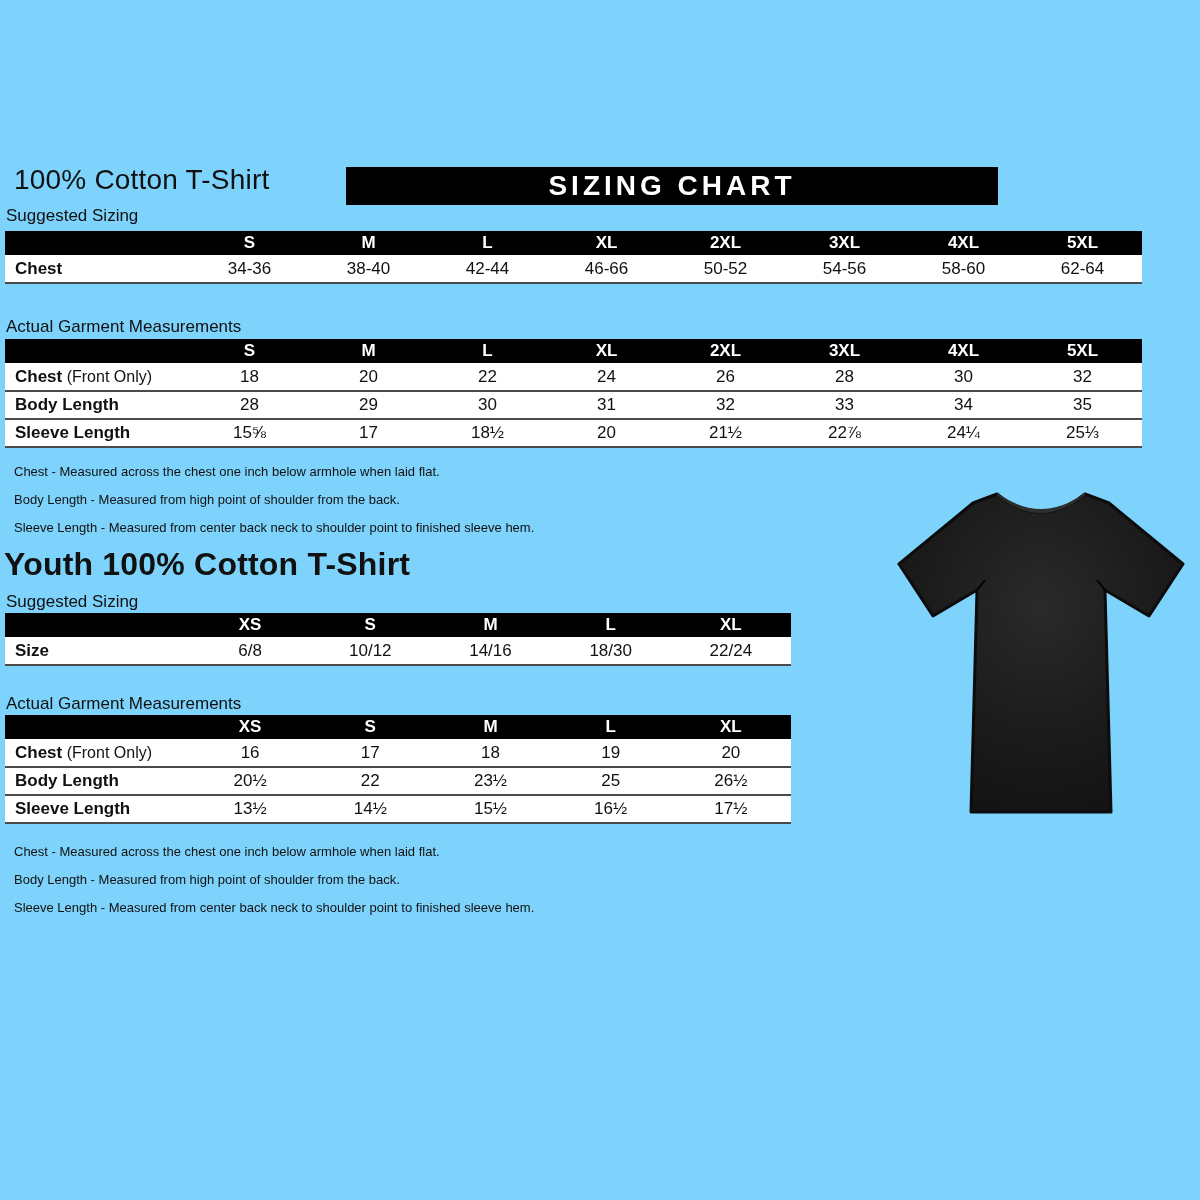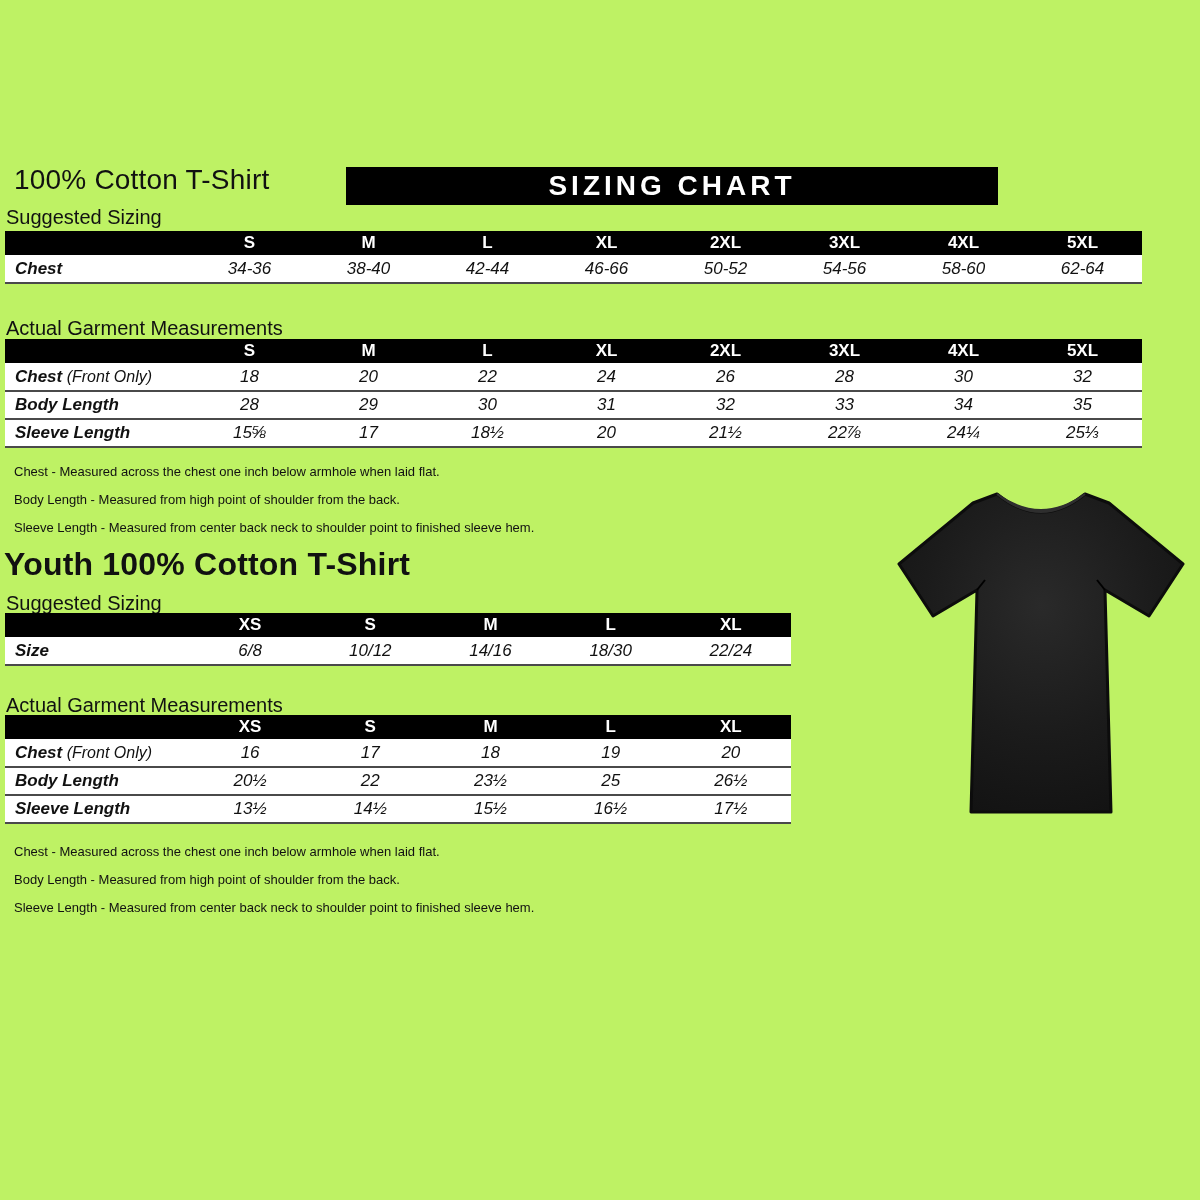--- a/index.html
+++ b/index.html
@@ -1,31 +1,31 @@
 <!DOCTYPE html>
 <html><head>
 <meta charset="utf-8">
 <style>
   *{box-sizing:border-box;margin:0;padding:0;}
   html,body{background:#fff;}
   body{font-family:"Liberation Sans", sans-serif;color:#111;}
-  .page{position:relative;width:1200px;height:1200px;background:#bef264;overflow:hidden;}
+  .page{position:relative;width:1200px;height:1200px;background:#7dd3fc;overflow:hidden;}
 
   .title{position:absolute;left:14px;top:164px;font-size:28px;font-weight:400;letter-spacing:.2px;}
   .banner{position:absolute;left:346px;top:167px;width:652px;height:38px;background:#000;
           color:#fff;display:flex;align-items:center;justify-content:center;
           font-size:28px;font-weight:700;letter-spacing:4px;}
-  .section-label{position:absolute;font-size:20px;font-weight:400;}
+  .section-label{position:absolute;font-size:17px;font-weight:400;}
   .youth-title{position:absolute;left:4px;top:546px;font-size:32px;font-weight:700;letter-spacing:.2px;}
 
   table.size-table{position:absolute;border-collapse:collapse;table-layout:fixed;background:#fff;}
   .size-table th{background:#000;color:#fff;font-size:17px;font-weight:700;height:24px;
                  text-align:center;padding:0;vertical-align:middle;}
   .size-table td{font-size:17px;height:28px;text-align:center;vertical-align:middle;
-                 border-bottom:2px solid #4a4a4a;padding:0;color:#111;font-style:italic;}
+                 border-bottom:2px solid #4a4a4a;padding:0;color:#111;}
   .size-table td.rowlabel{text-align:left;padding-left:10px;}
   .lbl-b{font-weight:700;}
   .lbl-s{font-weight:400;font-size:16px;margin-top:48px;}
 
   .t1{left:5px;top:231px;width:1137px;}
   .t2{left:5px;top:339px;width:1137px;}
   .t3{left:5px;top:613px;width:786px;}
   .t4{left:5px;top:715px;width:786px;}
 
   .notes{position:absolute;font-size:13px;}

